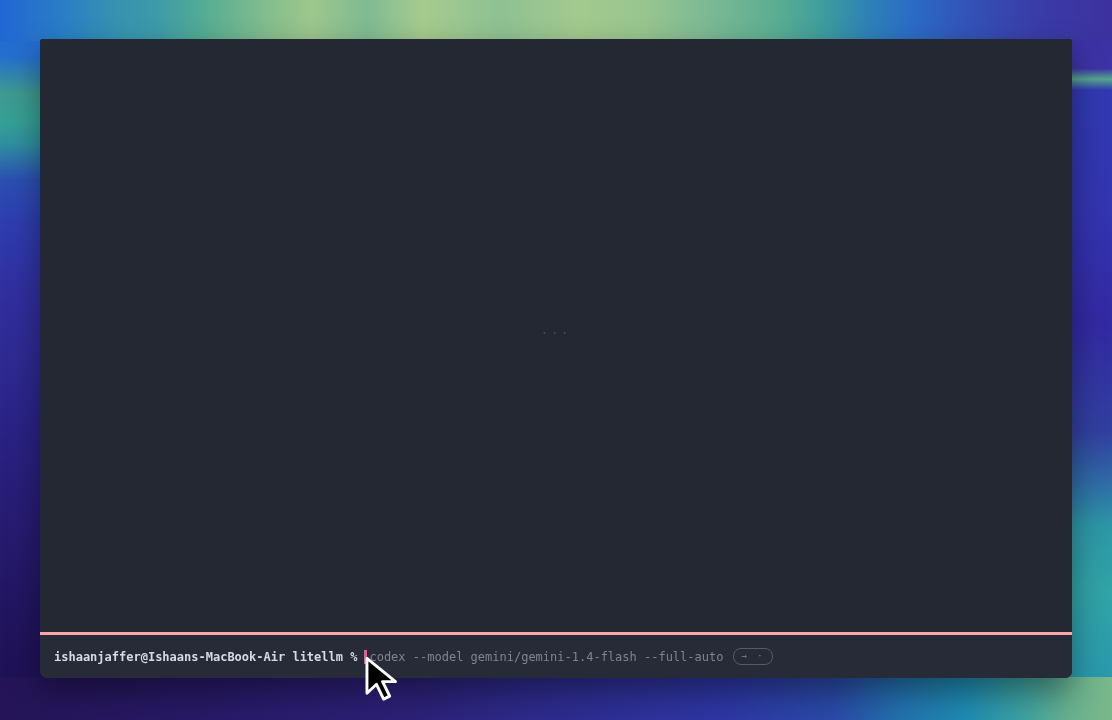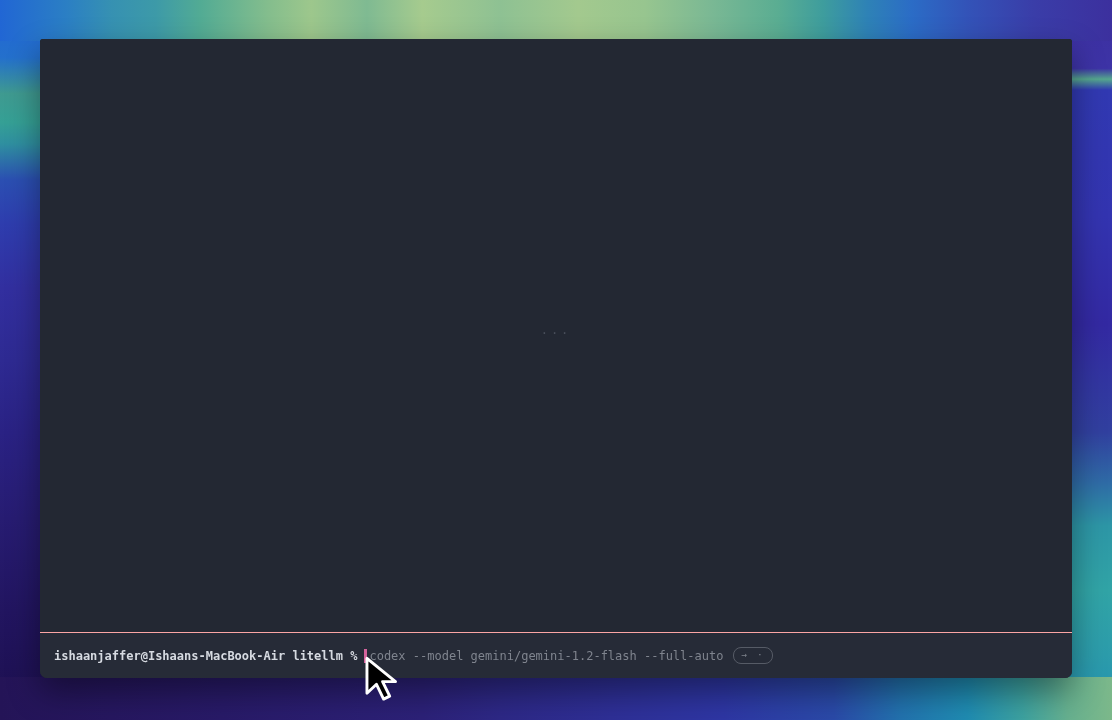--- a/index.html
+++ b/index.html
@@ -67,21 +67,21 @@
     color: #484e5a;
     font-size: 12px;
     letter-spacing: 3px;
   }
   .terminal-input {
     flex: 0 0 46px;
     display: flex;
     align-items: center;
     padding: 0 14px;
     background: #262b37;
-    border-top: 1px solid #fca5a5;
+    border-top: 3px solid #fca5a5;
     border-radius: 0 0 7px 7px;
     font-size: 12px;
     white-space: pre;
   }
   .shell-prompt {
     color: #d6dae1;
     font-weight: bold;
     margin-right: 7px;
   }
   .caret {
@@ -121,21 +121,21 @@
   <div class="wp wp-top"></div>
   <div class="wp wp-bottom"></div>
 
   <div class="terminal">
 
     <div class="terminal-body">
       <span class="loading-dots">...</span>
     </div>
 
     <div class="terminal-input">
-      <span class="shell-prompt">ishaanjaffer@Ishaans-MacBook-Air litellm %</span><span class="caret"></span><span class="suggestion">codex --model gemini/gemini-1.2-flash --full-auto</span>
+      <span class="shell-prompt">ishaanjaffer@Ishaans-MacBook-Air litellm %</span><span class="caret"></span><span class="suggestion">codex --model gemini/gemini-1.4-flash --full-auto</span>
       <span class="hint-badge">→ ·</span>
     </div>
   </div>
 
   <svg class="mouse-cursor" viewBox="0 0 14 18" xmlns="http://www.w3.org/2000/svg">
     <path d="M1.5 1.2 L1.5 14.4 L5.1 11 L7.8 16.6 L10.1 15.5 L7.4 10 L12.3 10 Z" fill="#000000" stroke="#ffffff" stroke-width="1.1" stroke-linejoin="round"></path>
   </svg>
 
 </div>
 

